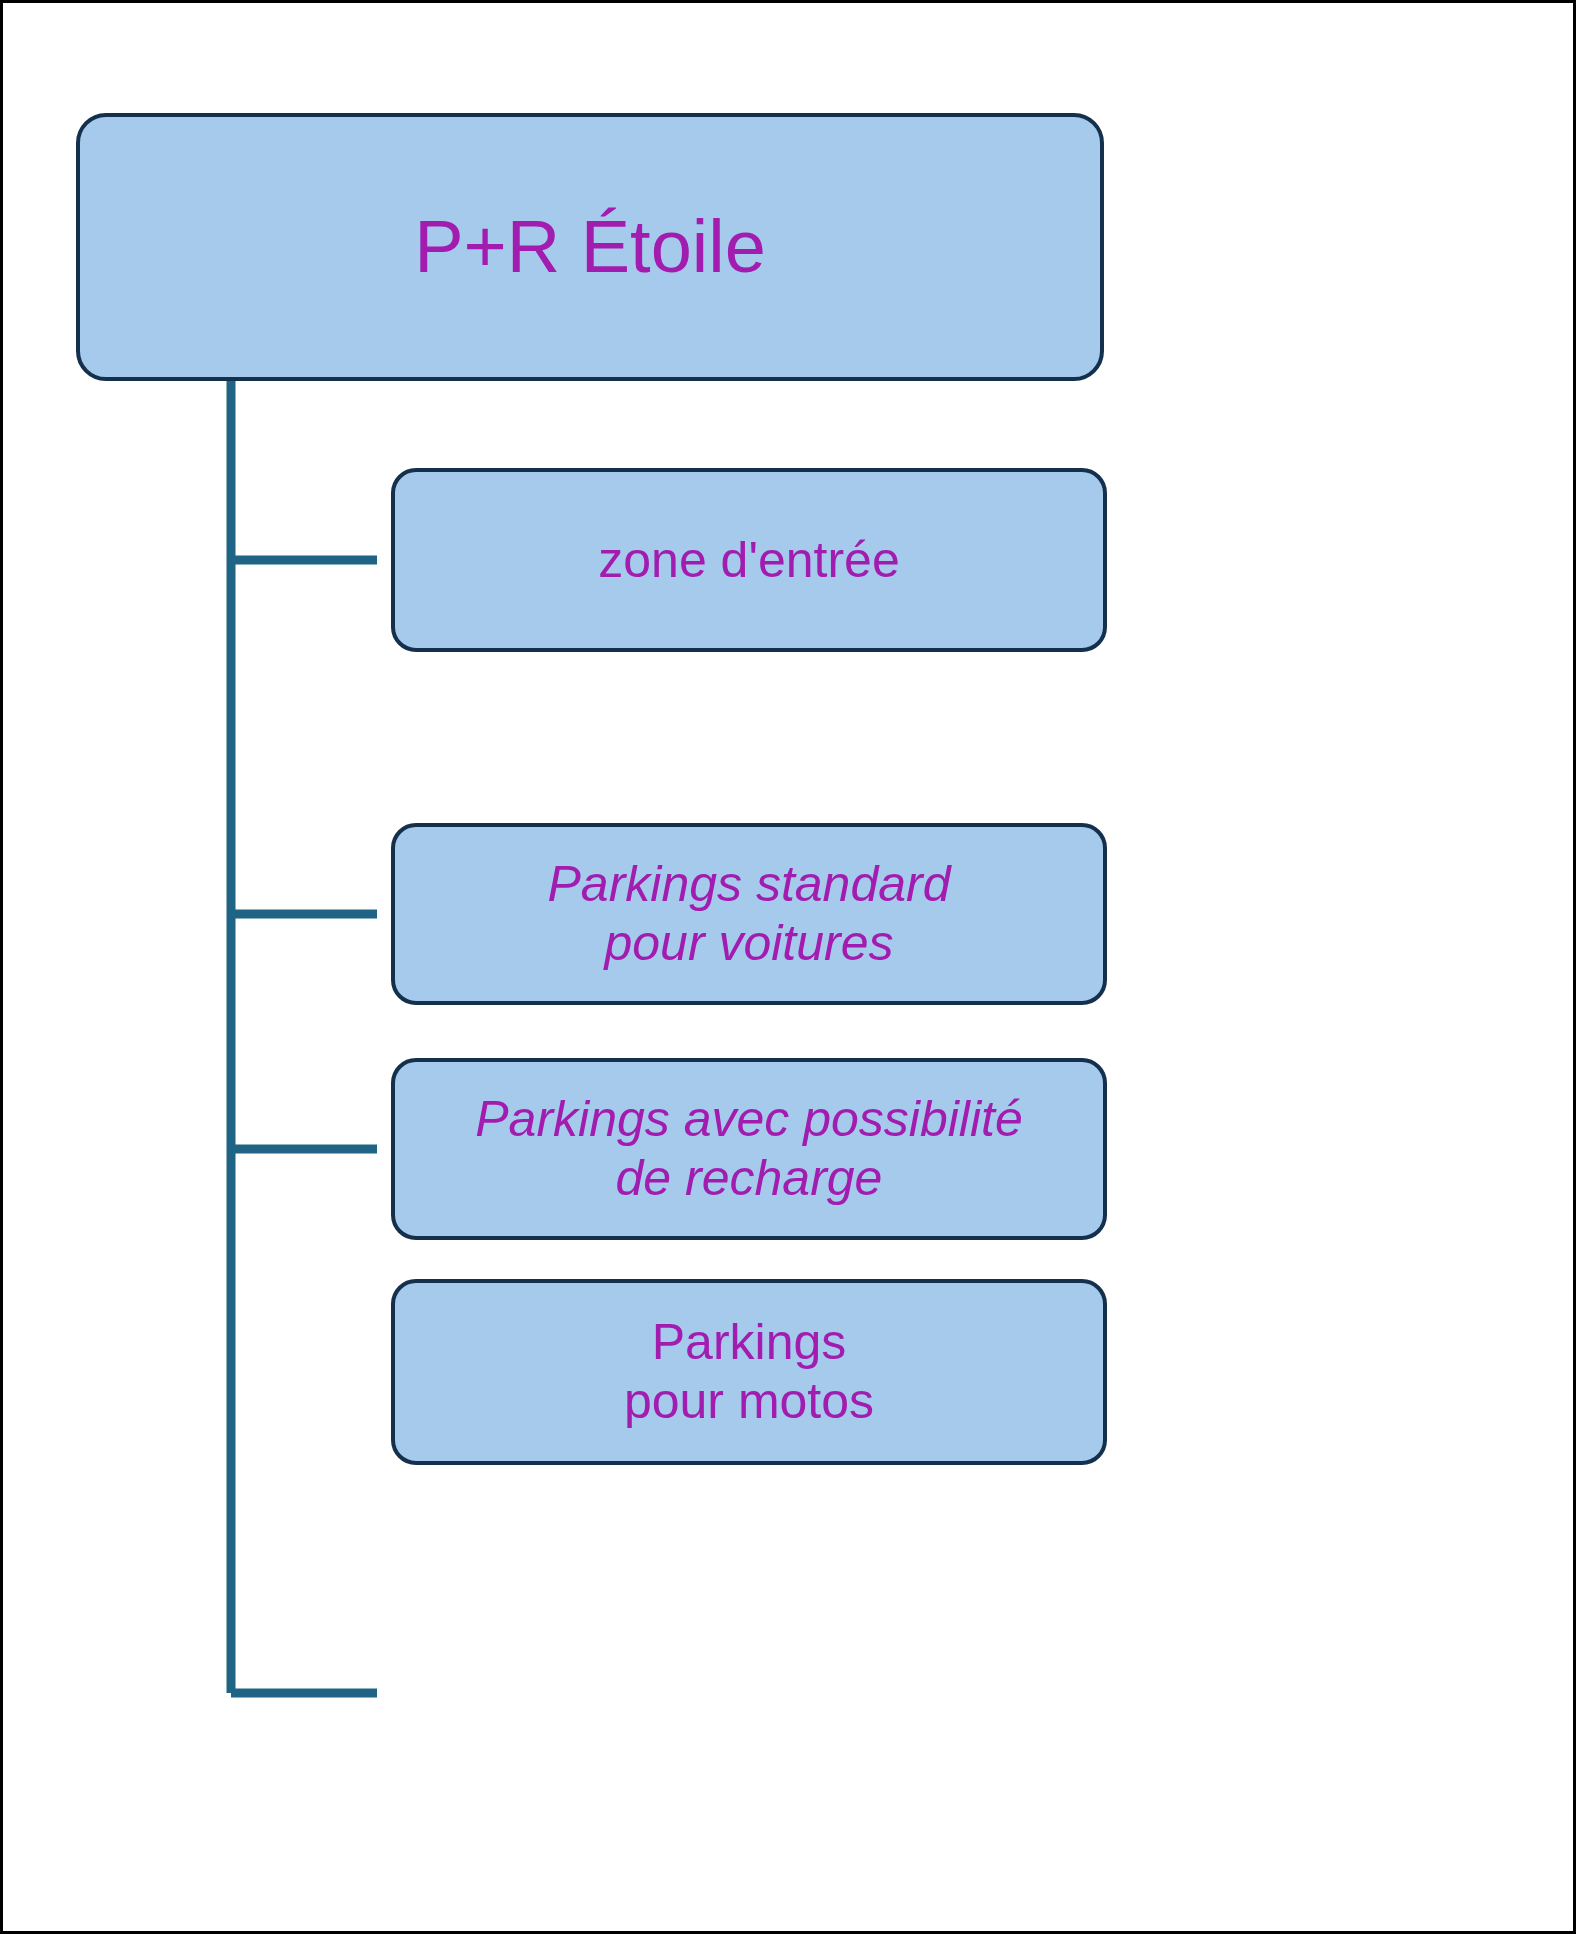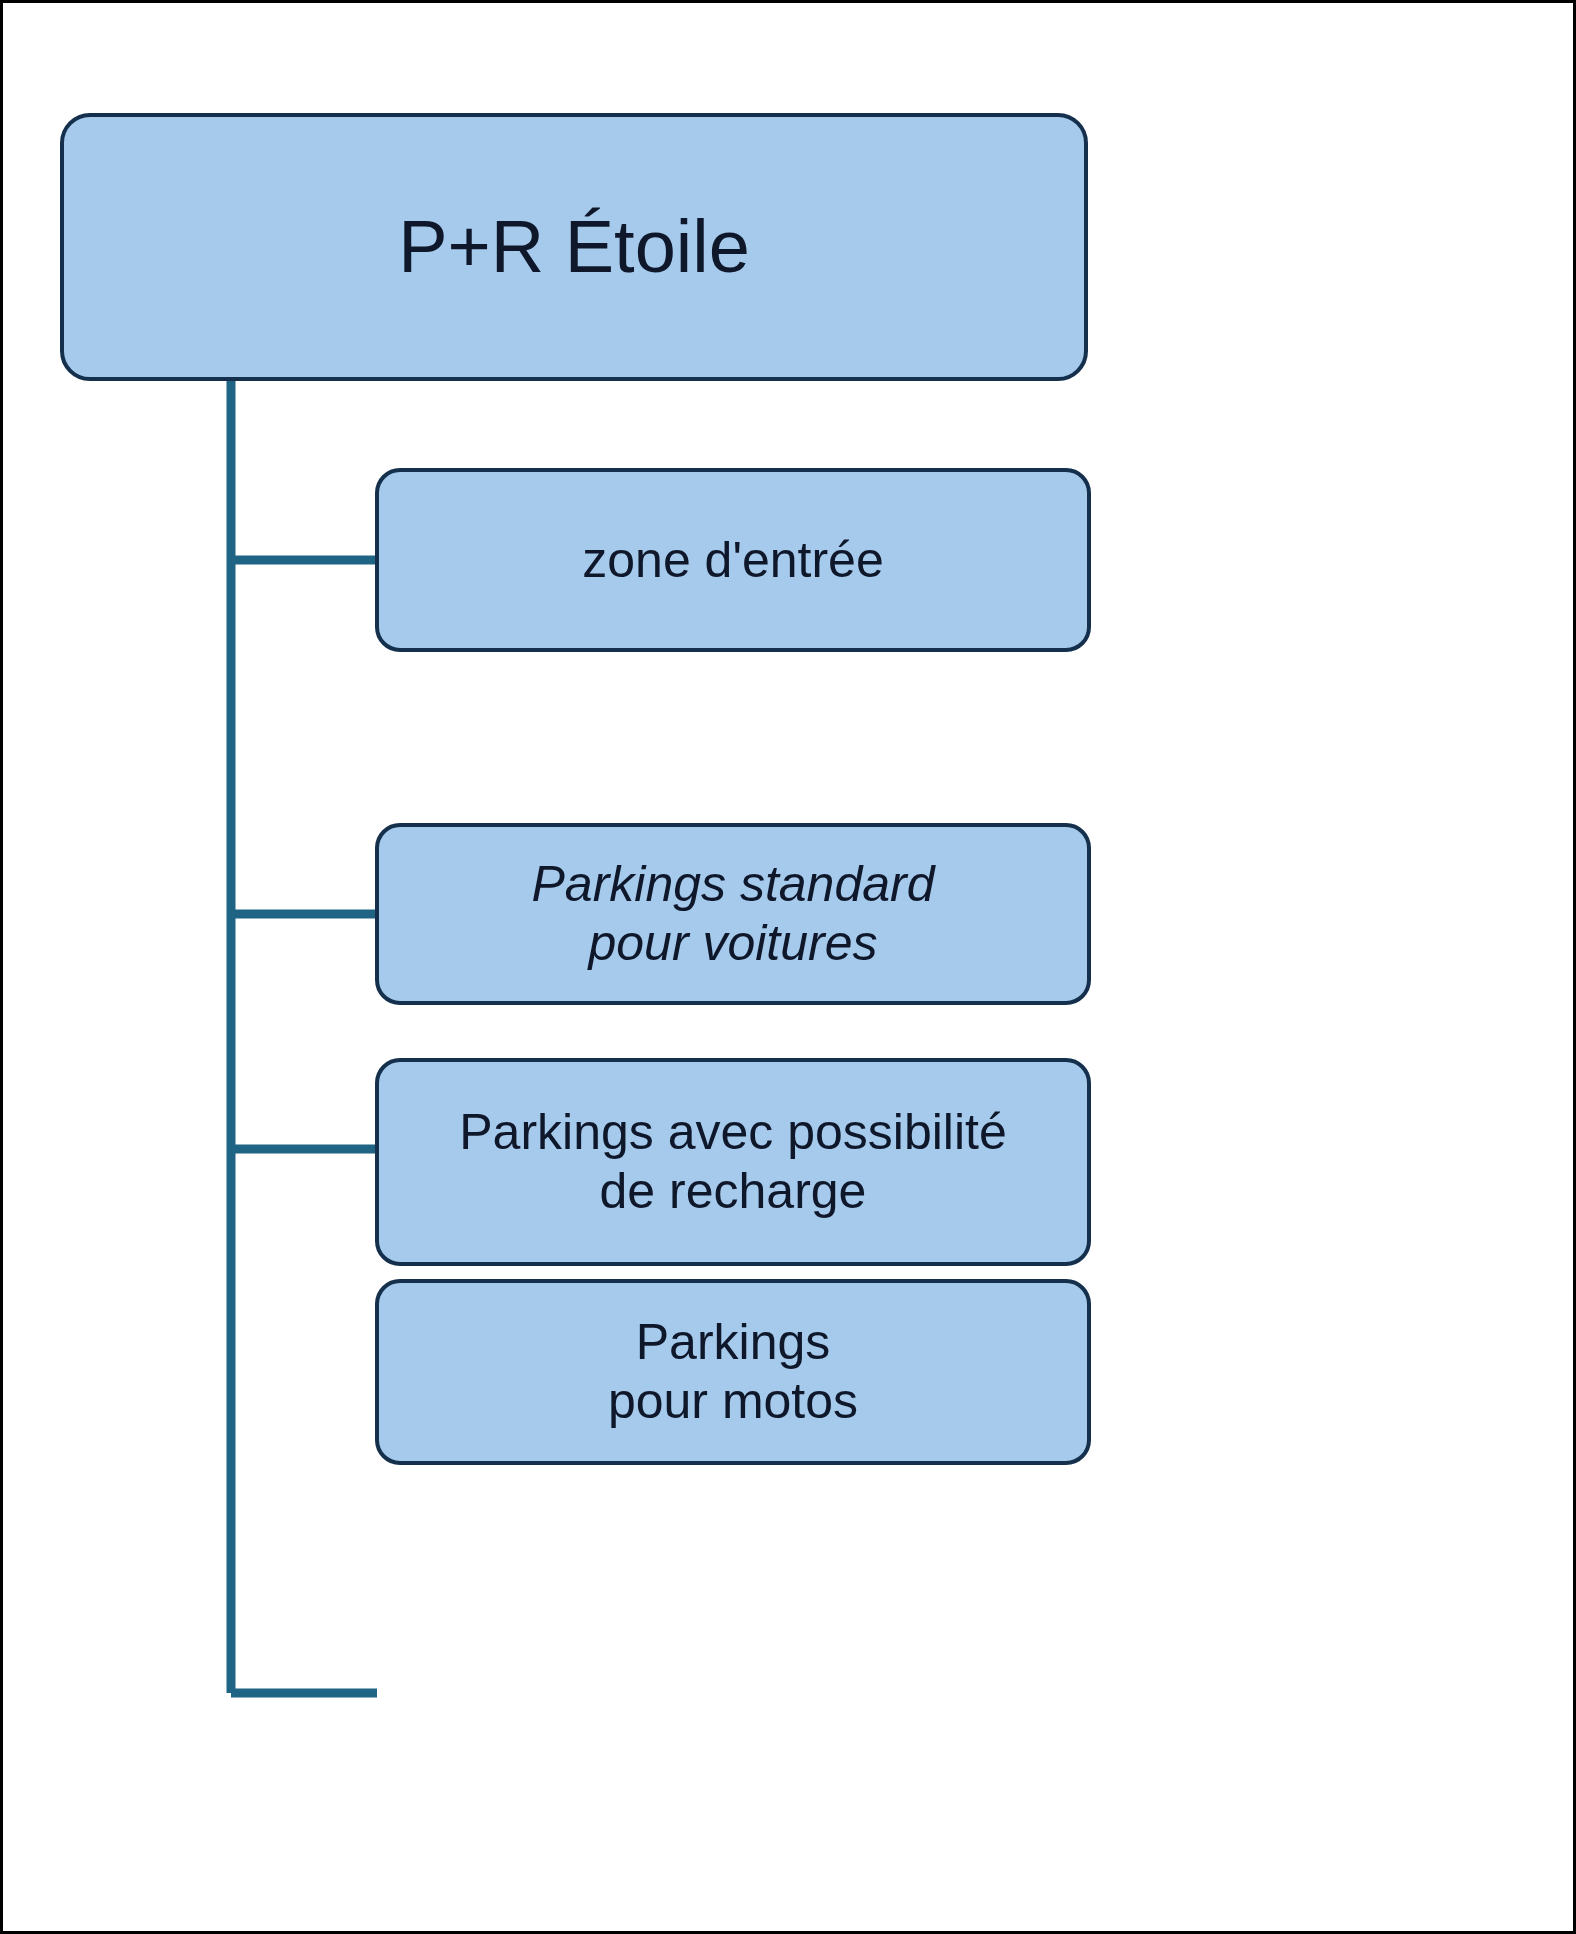--- a/index.html
+++ b/index.html
@@ -29,42 +29,43 @@
   .node {
     position: absolute;
     box-sizing: border-box;
     background: #A6CAEC;
     border: 4px solid #14304D;
     border-radius: 26px;
     display: flex;
     align-items: center;
     justify-content: center;
     text-align: center;
-    color: #0f172a;
+    color: #a21caf;
     line-height: 1.18;
     white-space: pre-line;
     padding: 4px 12px;
+    margin-left: 16px;
   }
   .node-root {
     left: 57px;
     top: 110px;
     width: 1028px;
     height: 268px;
     font-size: 74px;
     border-radius: 30px;
   }
   .node-child {
     left: 372px;
     width: 716px;
     font-size: 50px;
     border-radius: 25px;
   }
   .child-0 { top: 465px;  height: 184px; }
   .child-1 { top: 820px;  height: 182px; font-style: italic; }
-  .child-2 { top: 1055px; height: 208px; }
+  .child-2 { top: 1055px; height: 182px; font-style: italic; }
   .child-3 { top: 1276px; height: 186px; }
 </style>
 </head>
 <body>
 
 <div id="canvas">
 
   <svg id="diagram-svg" viewBox="0 0 1576 1934" xmlns="http://www.w3.org/2000/svg">
 
     <path d="M 228 378 L 228 1690" stroke="#1F6484" stroke-width="9" fill="none" stroke-linecap="butt"></path>

